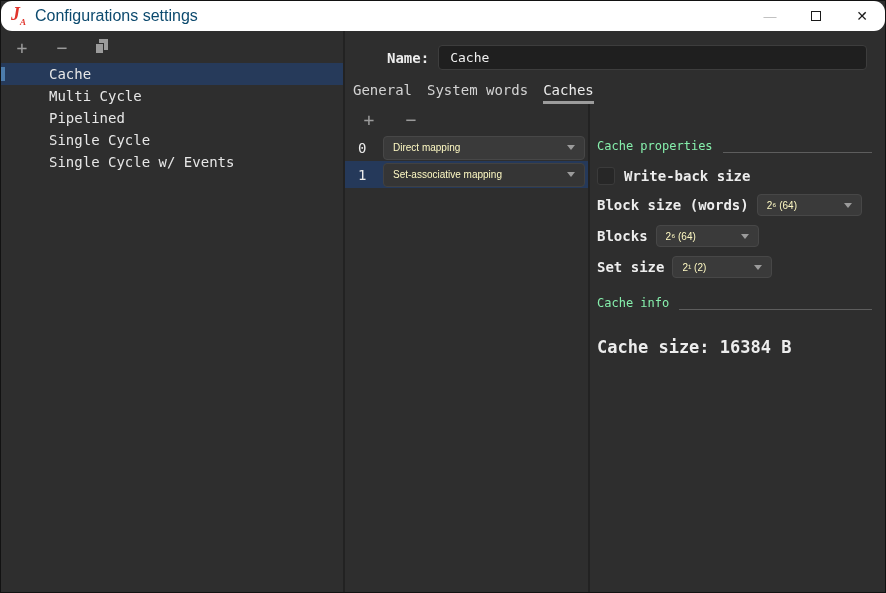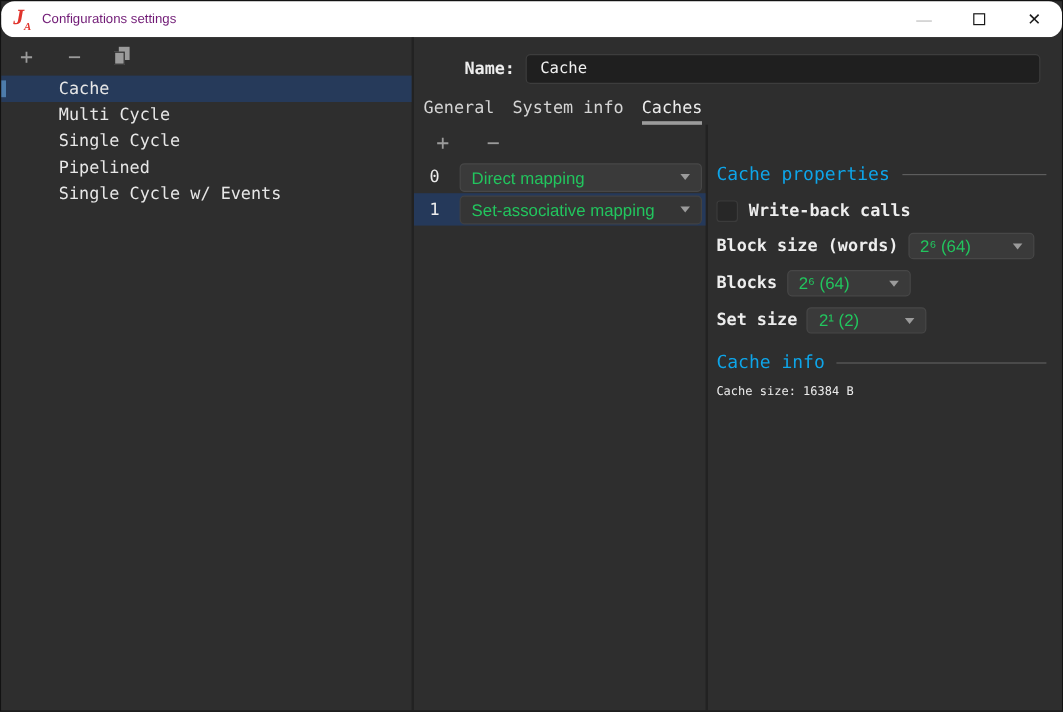--- a/index.html
+++ b/index.html
@@ -13,21 +13,21 @@
   }
   
   .titlebar {
     height:30px; background:#ffffff; flex:0 0 30px;
     display:flex; align-items:center; padding-left:10px;
     font-family:"Liberation Sans",sans-serif;
     border-radius:11px;
   }
   .logo { color:#e0342c; font-family:"Liberation Serif",serif; font-style:italic; font-weight:bold; font-size:18px; line-height:1; }
   .logo sub { font-size:9px; font-style:italic; }
-  .win-title { margin-left:9px; font-size:11px; color:#701a75; }
+  .win-title { margin-left:9px; font-size:16px; color:#0c4a6e; }
   .win-controls { margin-left:auto; display:flex; height:100%; }
   .win-btn { width:46px; height:100%; display:flex; align-items:center; justify-content:center;
              background:transparent; border:none; cursor:pointer; font-size:13px; color:#1a1a1a; }
   .win-btn.min { color:#b9b9b9; }
   .max-box { width:10px; height:10px; border:1px solid #1a1a1a; display:inline-block; }
   .win-btn.close { font-size:14px; }
   
   .app-body { flex:1; display:flex; background:#2e2e2e; overflow:hidden; }
   
   .sidebar { width:344px; flex:0 0 344px; border-right:2px solid #222222; display:flex; flex-direction:column; }
@@ -54,41 +54,41 @@
   .content { flex:1; display:flex; min-height:0; }
   
   .caches-panel { width:245px; flex:0 0 245px; border-right:2px solid #222222; }
   .list-toolbar { height:30px; display:flex; align-items:center; padding-left:13px; gap:20px; }
   .cache-row { height:27px; display:flex; align-items:center; padding-left:13px; }
   .cache-row.selected { background:#25395a; }
   .row-num { width:25px; font-size:14px; color:#ececec; }
   .select {
     height:24px; background:#3a3a3a; border:1px solid #474747; border-radius:4px;
     display:flex; align-items:center; padding:0 9px; cursor:pointer;
-    color:#22c55e; font-family:"Liberation Sans",sans-serif; font-size:14px;
+    color:#fef9c3; font-family:"Liberation Sans",sans-serif; font-size:10px;
   }
   .cache-row .select { width:202px; }
   .cache-row.selected .select { background:#353535; border-color:#414141; }
   .arrow { margin-left:auto; width:0; height:0;
            border-left:4px solid transparent; border-right:4px solid transparent; border-top:5px solid #9b9b9b; }
   
   .props-panel { flex:1; padding:33px 13px 0 7px; min-width:0; }
-  .section-hdr { display:flex; align-items:center; color:#0ea5e9; font-size:15px; height:16px; }
+  .section-hdr { display:flex; align-items:flex-end; color:#86efac; font-size:12px; height:16px; }
   .section-hdr .line { flex:1; height:1px; background:#5d5d5d; margin-left:10px; }
   .check-row { margin-top:14px; display:flex; align-items:center; gap:9px; height:18px; }
   .checkbox { width:18px; height:18px; background:#272727; border:1px solid #3b3b3b; border-radius:3px; cursor:pointer; }
   .prop-label { font-size:14px; font-weight:600; color:#ededed; white-space:nowrap; }
   .field-row { margin-top:9px; display:flex; align-items:center; gap:8px; height:22px; }
   .field-row .select { height:22px; }
   .field-row.f0 .select { width:105px; }
   .field-row.f1 .select { width:103px; }
   .field-row.f2 .select { width:100px;align-items:center; }
   .field-row.f3 .select { width:90px; }
   .section-hdr.info { margin-top:16px; }
-  .info-text { margin-top:11px; font-size:10px; font-weight:400; color:#ececec; }
+  .info-text { margin-top:27px; font-size:17px; font-weight:700; color:#ececec; }
   
   .copy-icon { display:inline-block; position:relative; width:14px; height:16px; }
   .copy-icon .back  { position:absolute; left:4px; top:0;  width:9px; height:11px; background:#9b9b9b; }
   .copy-icon .front { position:absolute; left:0;  top:4px; width:9px; height:11px; background:#9b9b9b; border:1px solid #2e2e2e; }
 </style>
 </head>
 <body>
 
 <div class="window">
 
@@ -127,41 +127,41 @@
       </div>
       <div class="side-list">
         <div class="side-item selected">
             <span class="accent"></span>
             <span>Cache</span>
           </div>
         <div class="side-item">
             <span>Multi Cycle</span>
           </div>
         <div class="side-item">
+            <span>Pipelined</span>
+          </div>
+        <div class="side-item">
             <span>Single Cycle</span>
-          </div>
-        <div class="side-item">
-            <span>Pipelined</span>
           </div>
         <div class="side-item">
             <span>Single Cycle w/ Events</span>
           </div>
       </div>
     </div>
 
     <div class="main">
 
       <div class="name-row">
         <span class="name-label">Name:</span>
         <input class="name-input" type="text" value="Cache" style="">
       </div>
 
       <div class="tabs">
         <div class="tab">General</div>
-        <div class="tab">System info</div>
+        <div class="tab">System words</div>
         <div class="tab active">Caches</div>
       </div>
 
       <div class="content">
 
         <div class="caches-panel">
           <div class="list-toolbar">
             <button class="icon-btn">
                 <span>+</span>
               </button>
@@ -187,21 +187,21 @@
 
         <div class="props-panel">
 
           <div class="section-hdr">
             <span>Cache properties</span>
             <span class="line"></span>
           </div>
 
           <div class="check-row">
             <span class="checkbox"></span>
-            <span class="prop-label">Write-back calls</span>
+            <span class="prop-label">Write-back size</span>
           </div>
 
           <div class="field-row f0">
             <span class="prop-label">Block size (words)</span>
             <div class="select">
               <span>2⁶ (64)</span>
               <span class="arrow"></span>
             </div>
           </div>
 

